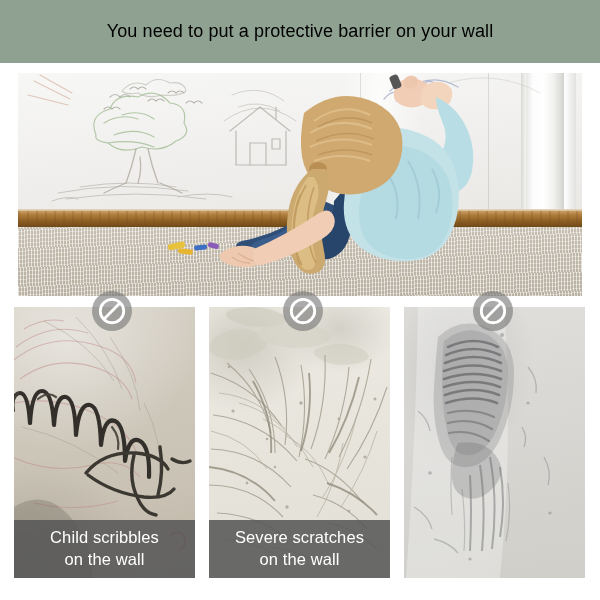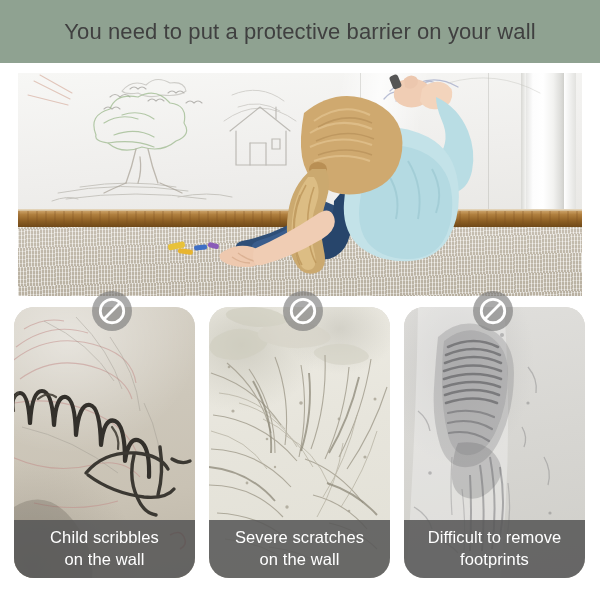--- a/index.html
+++ b/index.html
@@ -11,22 +11,22 @@
     position:relative;
   }
 
   
   .header-band {
     position:absolute; left:0; top:0; width:600px; height:63px;
     background:#8fa291;
     display:flex; align-items:center; justify-content:center;
   }
   .header-title {
-    color:#404040;
-    font-size:22px;
+    color:#000000;
+    font-size:18px;
     letter-spacing:0.1px;
     font-weight:400;
     white-space:nowrap;
     text-align:center;
   }
 
   
   .hero {
     position:absolute; left:18px; top:73px; width:564px; height:223px;
     overflow:hidden;
@@ -97,21 +97,21 @@
   }
   .noicon svg { width:30px; height:30px; display:block; }
   .noicon.i1 { left:92px; top:291px; }
   .noicon.i2 { left:283px; top:291px; }
   .noicon.i3 { left:473px; top:291px; }
 
   
   .panels { position:absolute; left:0; top:307px; width:600px; height:271px; }
   .panel {
     position:absolute; top:0; width:181px; height:271px;
-    overflow:hidden; background:#d9d6cf;border-radius:20px;
+    overflow:hidden; background:#d9d6cf;
   }
   .panel.p1 { left:14px; }
   .panel.p2 { left:209px;padding-left:42px; }
   .panel.p3 { left:404px; }
 
   .panel-art { position:absolute; left:0; top:0; width:100%; height:100%; }
 
   .panel-label {
     position:absolute; left:0; bottom:0; width:100%; height:58px;
     background:rgba(88,88,88,.88);
@@ -511,19 +511,15 @@
         <path d="M30 232 q16 4 24 14"></path>
       </g>
       <g fill="rgba(108,108,110,.38)">
         <circle cx="98" cy="28" r="2"></circle>
           <circle cx="124" cy="96" r="1.6"></circle>
         <circle cx="26" cy="166" r="1.8"></circle>
           <circle cx="146" cy="206" r="1.6"></circle>
         <circle cx="66" cy="252" r="1.6"></circle>
       </g>
     </svg>
-    <div class="panel-label">
-      <span>Difficult to remove
-footprints</span>
-    </div>
   </div>
 
 </div>
 
 </body></html>

